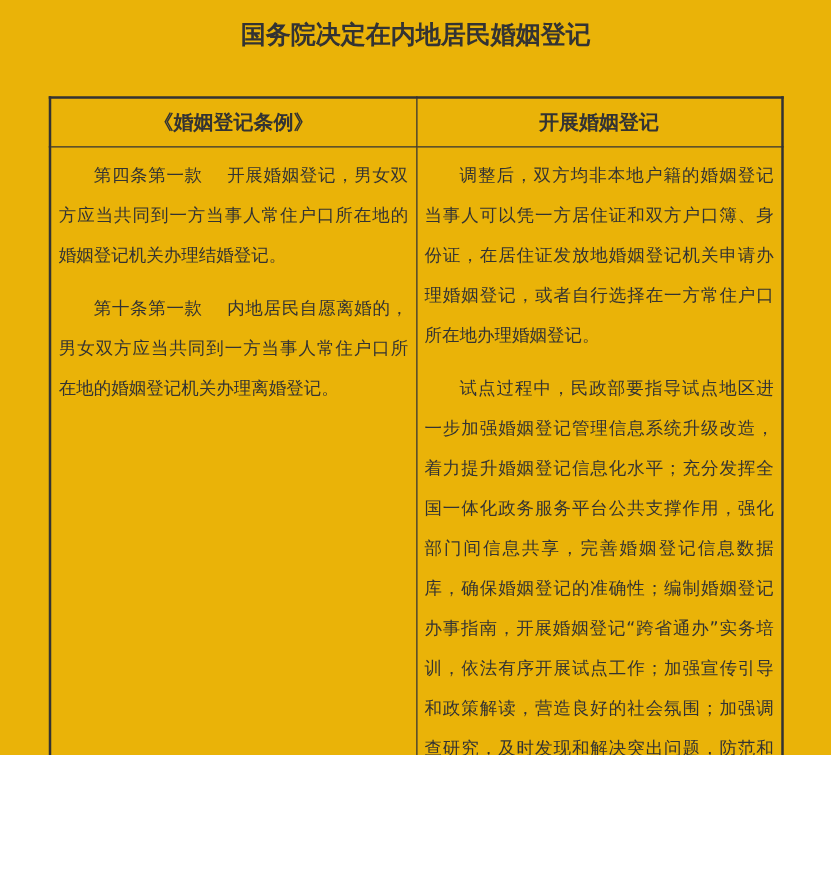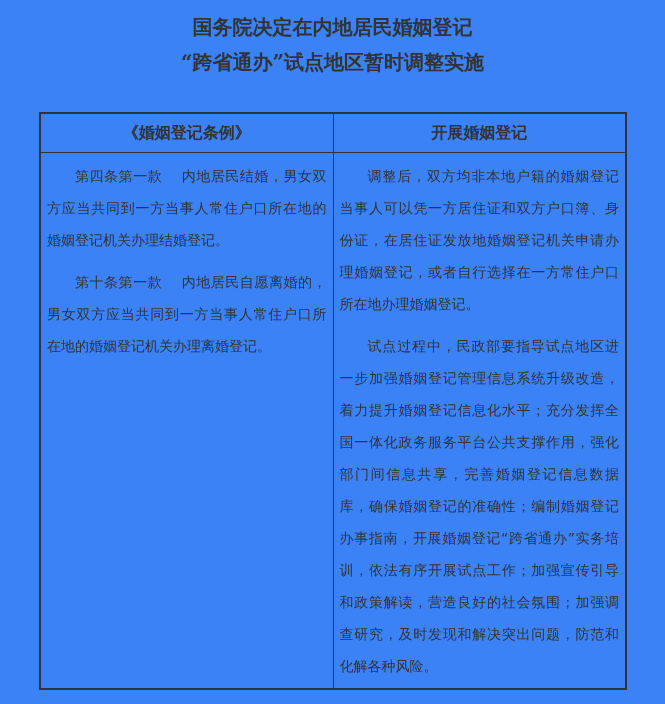--- a/index.html
+++ b/index.html
@@ -3,22 +3,22 @@
 <meta charset="utf-8">
 <style>
   html, body {
     margin: 0;
     padding: 0;
     background: #ffffff;
   }
   .page {
     position: relative;
     width: 665px;
-    height: 704px;
-    background: #3b82f6;
+    height: 604px;
+    background: #eab308;
     overflow: hidden;
     font-family: "DejaVu Sans", sans-serif;
     color: #333333;
   }
   .doc-title {
     padding-top: 10px;
     text-align: center;
     font-family: "DejaVu Serif", serif;
     font-weight: bold;
     font-size: 20px;
@@ -62,34 +62,33 @@
     margin-bottom: 0;
   }
 </style>
 </head>
 <body>
 
 <div class="page">
 
   <div class="doc-title">
     <div class="title-line">国务院决定在内地居民婚姻登记</div>
-    <div class="title-line">“跨省通办”试点地区暂时调整实施</div>
   </div>
 
   <table class="doc-table">
     <thead>
       <tr>
         <th>《婚姻登记条例》</th>
         <th>开展婚姻登记</th>
       </tr>
     </thead>
     <tbody>
       <tr>
         <td>
-          <p>第四条第一款　 内地居民结婚，男女双方应当共同到一方当事人常住户口所在地的婚姻登记机关办理结婚登记。</p>
+          <p>第四条第一款　 开展婚姻登记，男女双方应当共同到一方当事人常住户口所在地的婚姻登记机关办理结婚登记。</p>
           <p>第十条第一款　 内地居民自愿离婚的，男女双方应当共同到一方当事人常住户口所在地的婚姻登记机关办理离婚登记。</p>
         </td>
         <td>
           <p>调整后，双方均非本地户籍的婚姻登记当事人可以凭一方居住证和双方户口簿、身份证，在居住证发放地婚姻登记机关申请办理婚姻登记，或者自行选择在一方常住户口所在地办理婚姻登记。</p>
           <p>试点过程中，民政部要指导试点地区进一步加强婚姻登记管理信息系统升级改造，着力提升婚姻登记信息化水平；充分发挥全国一体化政务服务平台公共支撑作用，强化部门间信息共享，完善婚姻登记信息数据库，确保婚姻登记的准确性；编制婚姻登记办事指南，开展婚姻登记“跨省通办”实务培训，依法有序开展试点工作；加强宣传引导和政策解读，营造良好的社会氛围；加强调查研究，及时发现和解决突出问题，防范和化解各种风险。</p>
         </td>
       </tr>
     </tbody>
   </table>
 

